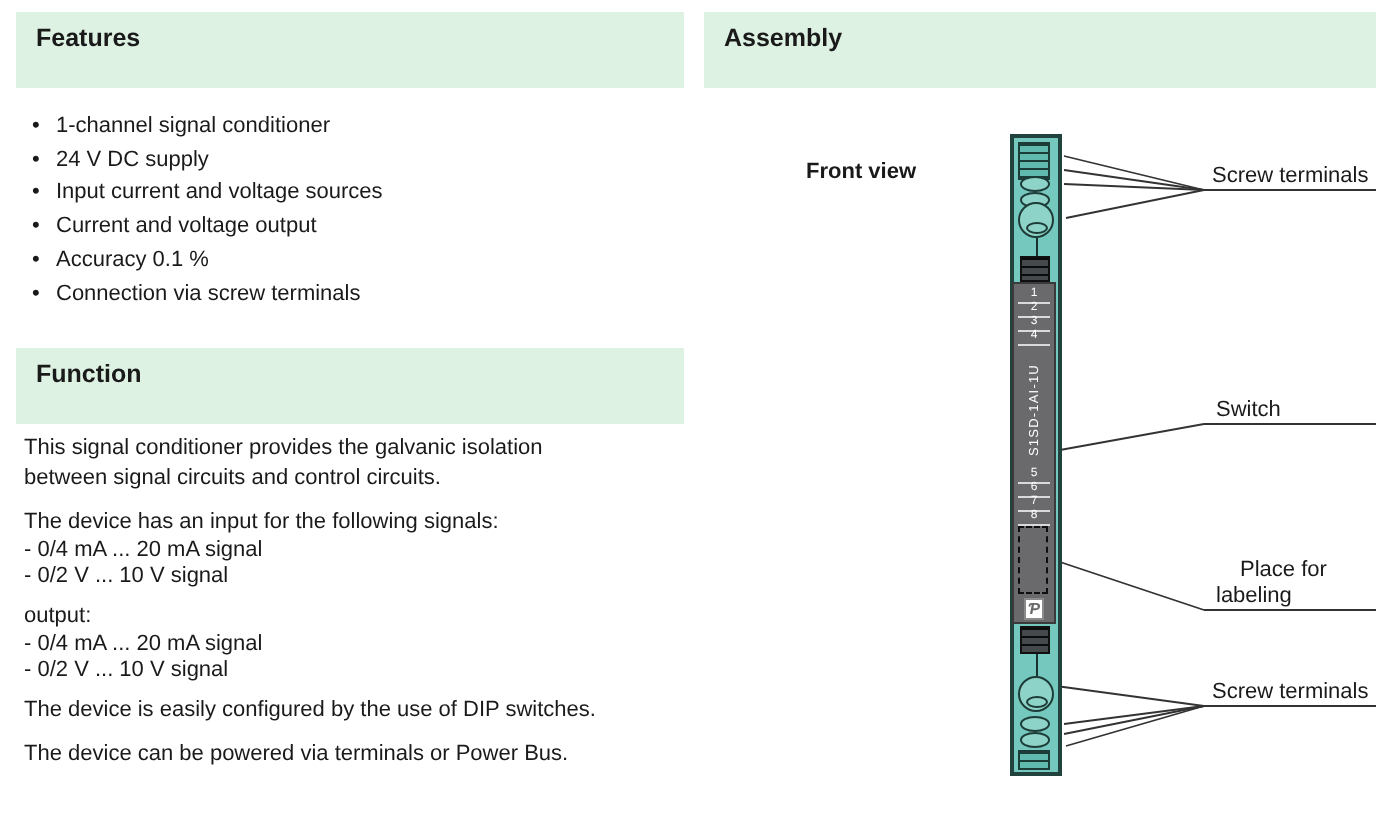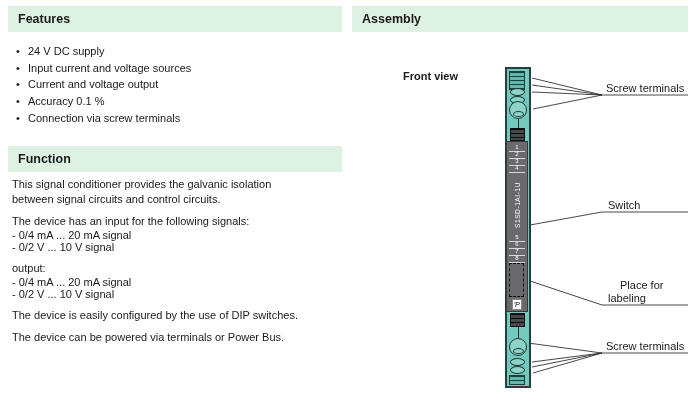--- a/index.html
+++ b/index.html
@@ -3,31 +3,31 @@
 <meta charset="utf-8">
 <style>
   html,body{margin:0;padding:0;}
   body{
     width:690px;height:407px;position:relative;background:#ffffff;
     font-family:"Liberation Sans", sans-serif;color:#1a1a1a;overflow:hidden;
   }
   .col-left{position:absolute;left:8px;top:6px;width:334px;}
   .col-right{position:absolute;left:352px;top:6px;width:336px;height:400px;}
   .section-bar{
-    background:#ddf2e3;height:26px;line-height:26px;padding-left:10px;
+    background:#ddf2e3;height:38px;line-height:26px;padding-left:10px;
     font-weight:bold;font-size:12.5px;
   }
   .bullets{list-style:none;margin:11px 0 0 0;padding:0 0 0 8px;}
   .bullets li{font-size:11px;line-height:16.7px;position:relative;padding-left:12px;}
   .bullets li::before{content:"•";position:absolute;left:0;top:0;}
   .func-body{margin:5px 0 0 4px;}
   .para{margin:0 0 7px 0;}
   .line{font-size:11px;line-height:15px;white-space:nowrap;}
   .line.sub{line-height:12.5px;}
-  .front-view{position:absolute;left:6px;top:64px;font-size:11px;font-weight:bold;padding-left:45px;}
+  .front-view{position:absolute;left:6px;top:74px;font-size:11px;font-weight:bold;padding-left:45px;}
   .callout-label{position:absolute;font-size:11px;line-height:12px;white-space:nowrap;}
   svg.lines{position:absolute;left:0;top:0;pointer-events:none;}
 
   
   .device{
     position:absolute;left:153px;top:61px;width:22px;height:317px;
     background:#74c8bd;border:2px solid #22423d;
   }
   .device *{position:absolute;box-sizing:border-box;}
   .fins{
@@ -70,20 +70,21 @@
   }
 </style>
 </head>
 <body>
 
 <div class="col-left">
   <div class="section-bar">
     <span>Features</span>
   </div>
   <ul class="bullets">
+    <li>1-channel signal conditioner</li>
     <li>24 V DC supply</li>
     <li>Input current and voltage sources</li>
     <li>Current and voltage output</li>
     <li>Accuracy 0.1 %</li>
     <li>Connection via screw terminals</li>
   </ul>
   <div class="section-bar" style="margin-top:19px;">
     <span>Function</span>
   </div>
   <div class="func-body">

